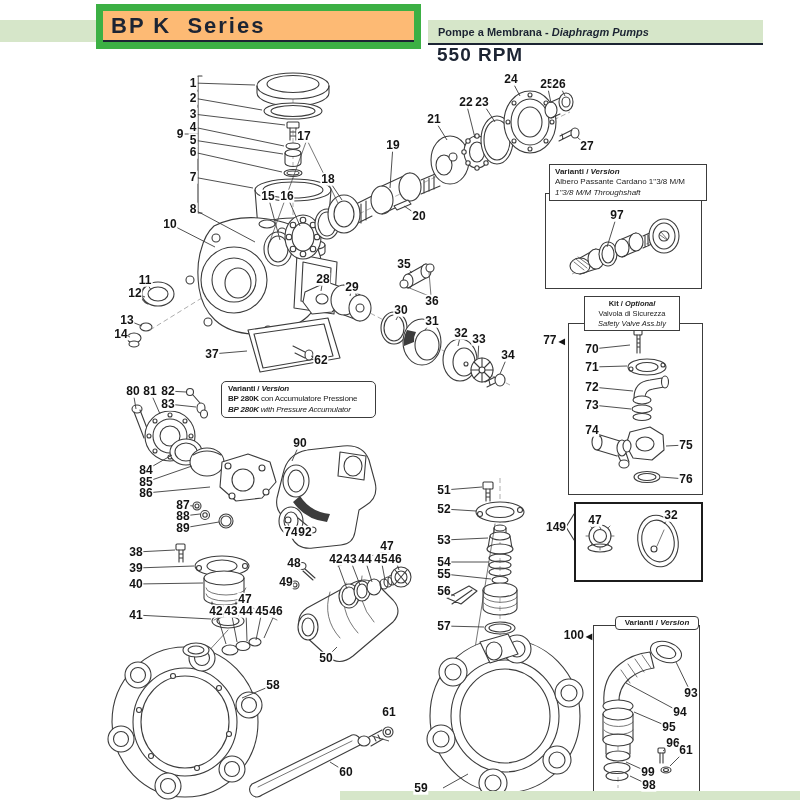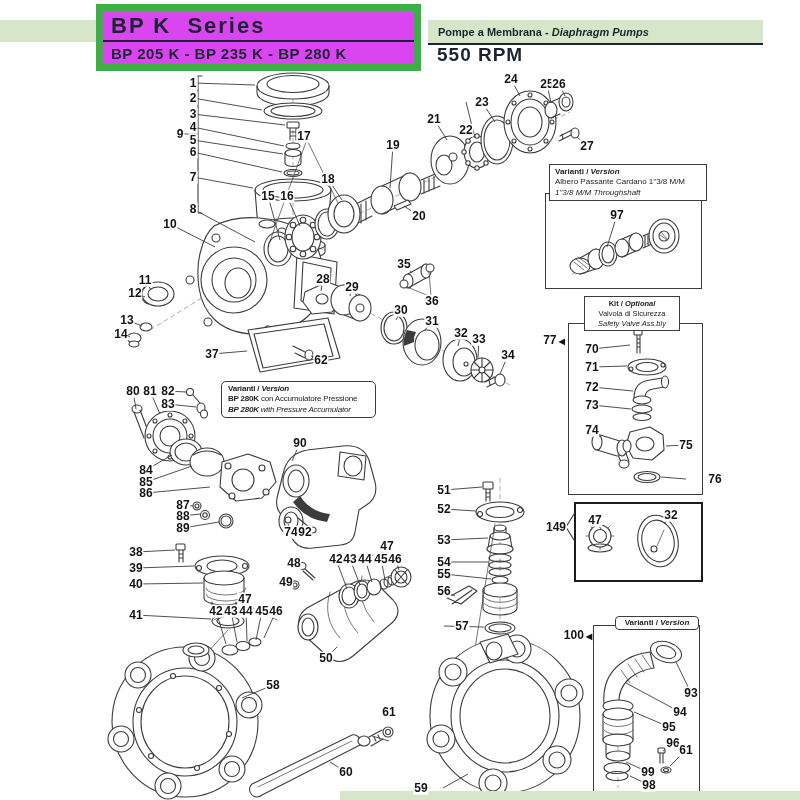--- a/index.html
+++ b/index.html
@@ -1,19 +1,19 @@
 <!DOCTYPE html>
 <html><head>
 <meta charset="utf-8">
 <style>
   html,body{margin:0;padding:0}
   body{width:800px;height:800px;background:#fff;font-family:"Liberation Sans",sans-serif;position:relative;overflow:hidden;color:#1c2433}
   
   .band{position:absolute;background:#d6e6c9}
-  .title-box{position:absolute;left:96px;top:4px;width:311px;border:7px solid #3cb044;background:#d946ef;z-index:6}
+  .title-box{position:absolute;left:96px;top:4px;width:311px;border:7px solid #3cb044;background:#fdba74;z-index:6}
   .series-title{font-weight:bold;font-size:22px;letter-spacing:2px;color:#1c2433;padding:2px 8px 1px;border-bottom:2px solid #1c2433;white-space:pre}
   .models{font-weight:bold;font-size:15px;letter-spacing:.5px;color:#1c2433;padding:3px 8px 2px;white-space:nowrap}
   .cat-band{left:428px;top:20px;width:335px;height:23px;border-bottom:2px solid #1c2433;z-index:5;display:flex;align-items:center}
   .cat-band span{font-size:11px;font-weight:bold;padding-left:10px;white-space:nowrap}
   .it{font-style:italic}
   .rpm{position:absolute;left:437px;top:44px;font-size:19px;font-weight:bold;letter-spacing:1px;color:#1c2433;z-index:5}
   
   #art{position:absolute;left:0;top:0;z-index:1}
   .k{fill:none;stroke:#3c3c3c;stroke-width:1.1;stroke-linecap:round;stroke-linejoin:round}
   .kw{fill:#fff;stroke:#3c3c3c;stroke-width:1.1;stroke-linejoin:round}
@@ -446,21 +446,20 @@
     <path class="k" d="M660,753 v10 M663,753 v10"></path>
     <ellipse class="kw" cx="666" cy="770" rx="5" ry="3"></ellipse>
     <ellipse class="k" cx="666" cy="770" rx="2.5" ry="1.5"></ellipse>
   </g>
 </svg>
 
 <div class="band" style="left:0;top:20px;width:97px;height:22px"></div>
 
 <div class="title-box">
   <div class="series-title">BP K  Series</div>
-  <div class="models">BP 205 K - BP 235 K - BP 280 K</div>
 </div>
 
 <div class="band cat-band">
   <span><b>Pompe a Membrana - </b><b class="it">Diaphragm Pumps</b></span>
 </div>
 <div class="rpm">550 RPM</div>
 
 <div class="inset-box" style="left:545px;top:193px;width:155px;height:94px"></div>
 <div class="tab" style="left:549px;top:164px;width:146px;padding:2px 5px">
   <div><b>Varianti / </b><b class="it">Version</b></div>
@@ -601,21 +600,21 @@
     <span class="callout" style="left: 135px; top: 293px;"><span>12</span></span>
     <span class="callout" style="left: 127px; top: 320px;"><span>13</span></span>
     <span class="callout" style="left: 121px; top: 334px;"><span>14</span></span>
     <span class="callout" style="left: 268px; top: 196px;"><span>15</span></span>
     <span class="callout" style="left: 287px; top: 196px;"><span>16</span></span>
     <span class="callout" style="left: 304px; top: 136px;"><span>17</span></span>
     <span class="callout" style="left: 328px; top: 179px;"><span>18</span></span>
     <span class="callout" style="left: 393px; top: 145px;"><span>19</span></span>
     <span class="callout" style="left: 419px; top: 216px;"><span>20</span></span>
     <span class="callout" style="left: 434px; top: 119px;"><span>21</span></span>
-    <span class="callout" style="left: 466px; top: 102px; margin-top: 28px;"><span>22</span></span>
+    <span class="callout" style="left: 466px; top: 102px;"><span>22</span></span>
     <span class="callout" style="left: 482px; top: 102px;"><span>23</span></span>
     <span class="callout" style="left: 511px; top: 79px;"><span>24</span></span>
     <span class="callout" style="left: 547px; top: 84px;"><span>25</span></span>
     <span class="callout" style="left: 559px; top: 84px;"><span>26</span></span>
     <span class="callout" style="left: 587px; top: 146px;"><span>27</span></span>
     <span class="callout" style="left: 323px; top: 279px;"><span>28</span></span>
     <span class="callout" style="left: 352px; top: 287px;"><span>29</span></span>
     <span class="callout" style="left: 401px; top: 310px;"><span>30</span></span>
     <span class="callout" style="left: 432px; top: 321px;"><span>31</span></span>
     <span class="callout" style="left: 461px; top: 333px;"><span>32</span></span>
@@ -637,33 +636,33 @@
     <span class="callout" style="left: 387px; top: 546px;"><span>47</span></span>
     <span class="callout" style="left: 294px; top: 563px;"><span>48</span></span>
     <span class="callout" style="left: 286px; top: 582px;"><span>49</span></span>
     <span class="callout" style="left: 326px; top: 658px;"><span>50</span></span>
     <span class="callout" style="left: 444px; top: 490px;"><span>51</span></span>
     <span class="callout" style="left: 444px; top: 509px;"><span>52</span></span>
     <span class="callout" style="left: 444px; top: 540px;"><span>53</span></span>
     <span class="callout" style="left: 444px; top: 562px;"><span>54</span></span>
     <span class="callout" style="left: 444px; top: 574px;"><span>55</span></span>
     <span class="callout" style="left: 444px; top: 591px;"><span>56</span></span>
-    <span class="callout" style="left: 444px; top: 626px; margin-left: 18px;"><span>57</span></span>
+    <span class="callout" style="left: 444px; top: 626px;"><span>57</span></span>
     <span class="callout" style="left: 273px; top: 685px;"><span>58</span></span>
     <span class="callout" style="left: 421px; top: 788px;"><span>59</span></span>
     <span class="callout" style="left: 346px; top: 772px;"><span>60</span></span>
     <span class="callout" style="left: 389px; top: 712px;"><span>61</span></span>
     <span class="callout" style="left: 617px; top: 215px;"><span>97</span></span>
     <span class="callout" style="left: 592px; top: 349px;"><span>70</span></span>
     <span class="callout" style="left: 592px; top: 367px;"><span>71</span></span>
     <span class="callout" style="left: 592px; top: 387px;"><span>72</span></span>
     <span class="callout" style="left: 592px; top: 405px;"><span>73</span></span>
     <span class="callout" style="left: 592px; top: 430px;"><span>74</span></span>
     <span class="callout" style="left: 686px; top: 445px;"><span>75</span></span>
-    <span class="callout" style="left: 686px; top: 479px; margin-left: 29px;"><span>76</span></span>
+    <span class="callout" style="left: 686px; top: 479px;"><span>76</span></span>
     <span class="callout" style="left: 554px; top: 340px;"><span>77</span><span class="sfx"> ◀</span></span>
     <span class="callout" style="left: 133px; top: 391px;"><span>80</span></span>
     <span class="callout" style="left: 150px; top: 391px;"><span>81</span></span>
     <span class="callout" style="left: 168px; top: 391px;"><span>82</span></span>
     <span class="callout" style="left: 168px; top: 404px;"><span>83</span></span>
     <span class="callout" style="left: 146px; top: 470px;"><span>84</span></span>
     <span class="callout" style="left: 146px; top: 482px;"><span>85</span></span>
     <span class="callout" style="left: 146px; top: 493px;"><span>86</span></span>
     <span class="callout" style="left: 183px; top: 505px;"><span>87</span></span>
     <span class="callout" style="left: 183px; top: 516px;"><span>88</span></span>

